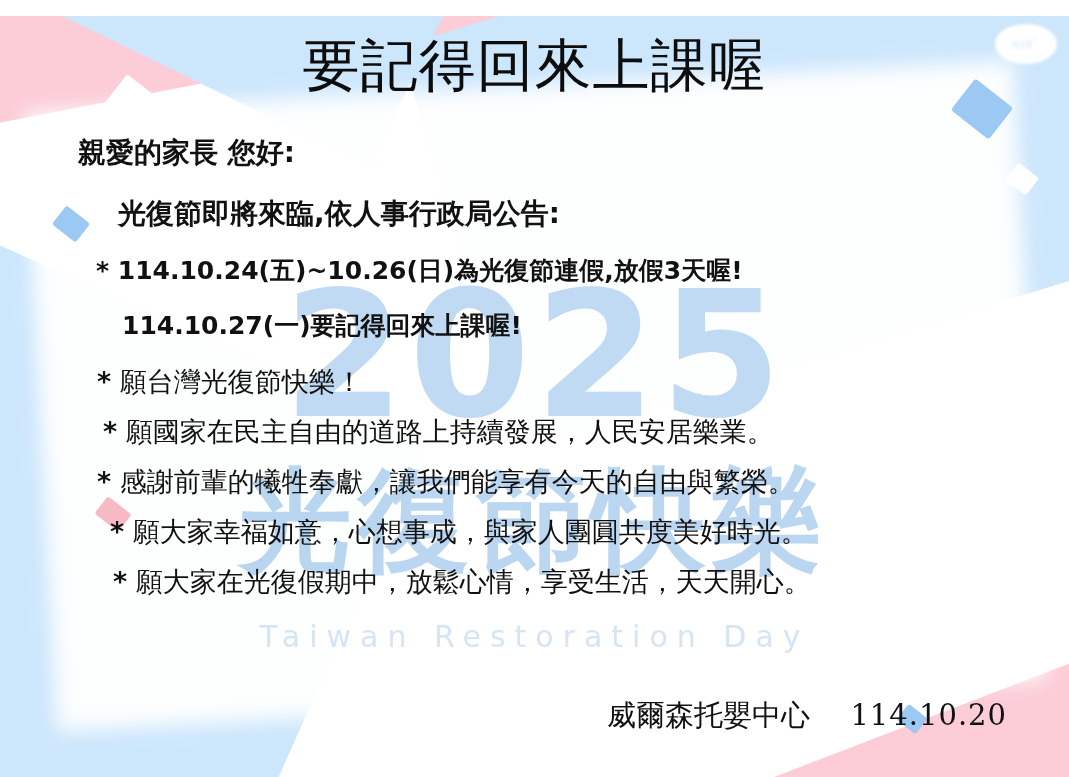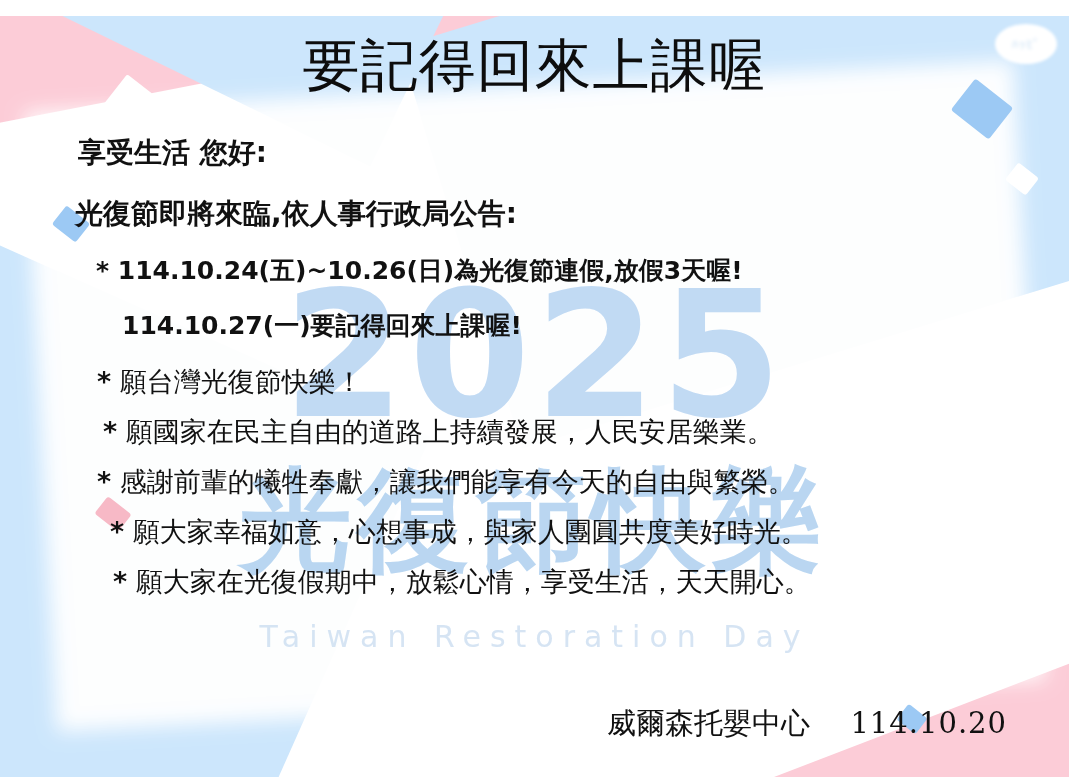--- a/index.html
+++ b/index.html
@@ -204,21 +204,21 @@
     font-weight: bold;
     font-size: 28px;
     padding-left: 78px;
     margin-bottom: 23px;
   }
   
   .line-intro {
     font-family: "DejaVu Sans", "Liberation Sans", sans-serif;
     font-weight: bold;
     font-size: 28px;
-    padding-left: 75px;
+    padding-left: 118px;
     margin-bottom: 21px;
   }
   
   .line-date {
     font-family: "DejaVu Sans", "Liberation Sans", sans-serif;
     font-weight: bold;
     font-size: 25px;
     margin-bottom: 22px;
   }
   .line-date.d1 { padding-left: 96px; }
@@ -253,21 +253,20 @@
   }
 
   .footer {
     position: absolute;
     right: 62px;
     top: 696px;
     font-family: "DejaVu Serif", "Liberation Serif", serif;
     font-size: 29px;
     color: #111111;
     white-space: nowrap;
-    margin-top: 8px;
   }
   .footer .sep { display: inline-block; width: 22px; }
   .footer .fdate { letter-spacing: 1px; }
 </style>
 </head>
 <body>
 
 <div id="poster">
 
   <div class="bg-layer">
@@ -296,21 +295,21 @@
     <div class="wm-cn">光復節快樂</div>
     <div class="wm-en">Taiwan Restoration Day</div>
   </div>
 
   <div class="content">
 
     <div class="title">要記得回來上課喔</div>
 
     <div class="body-block">
 
-      <div class="line line-greeting">享受生活 您好:</div>
+      <div class="line line-greeting">親愛的家長 您好:</div>
 
       <div class="line line-intro">光復節即將來臨,依人事行政局公告:</div>
 
       <div class="line line-date d1">
         <span class="bullet">*</span>
         <span>114.10.24(五)~10.26(日)為光復節連假,放假3天喔!</span>
       </div>
 
       <div class="line line-date d2">
         <span>114.10.27(一)要記得回來上課喔!</span>

